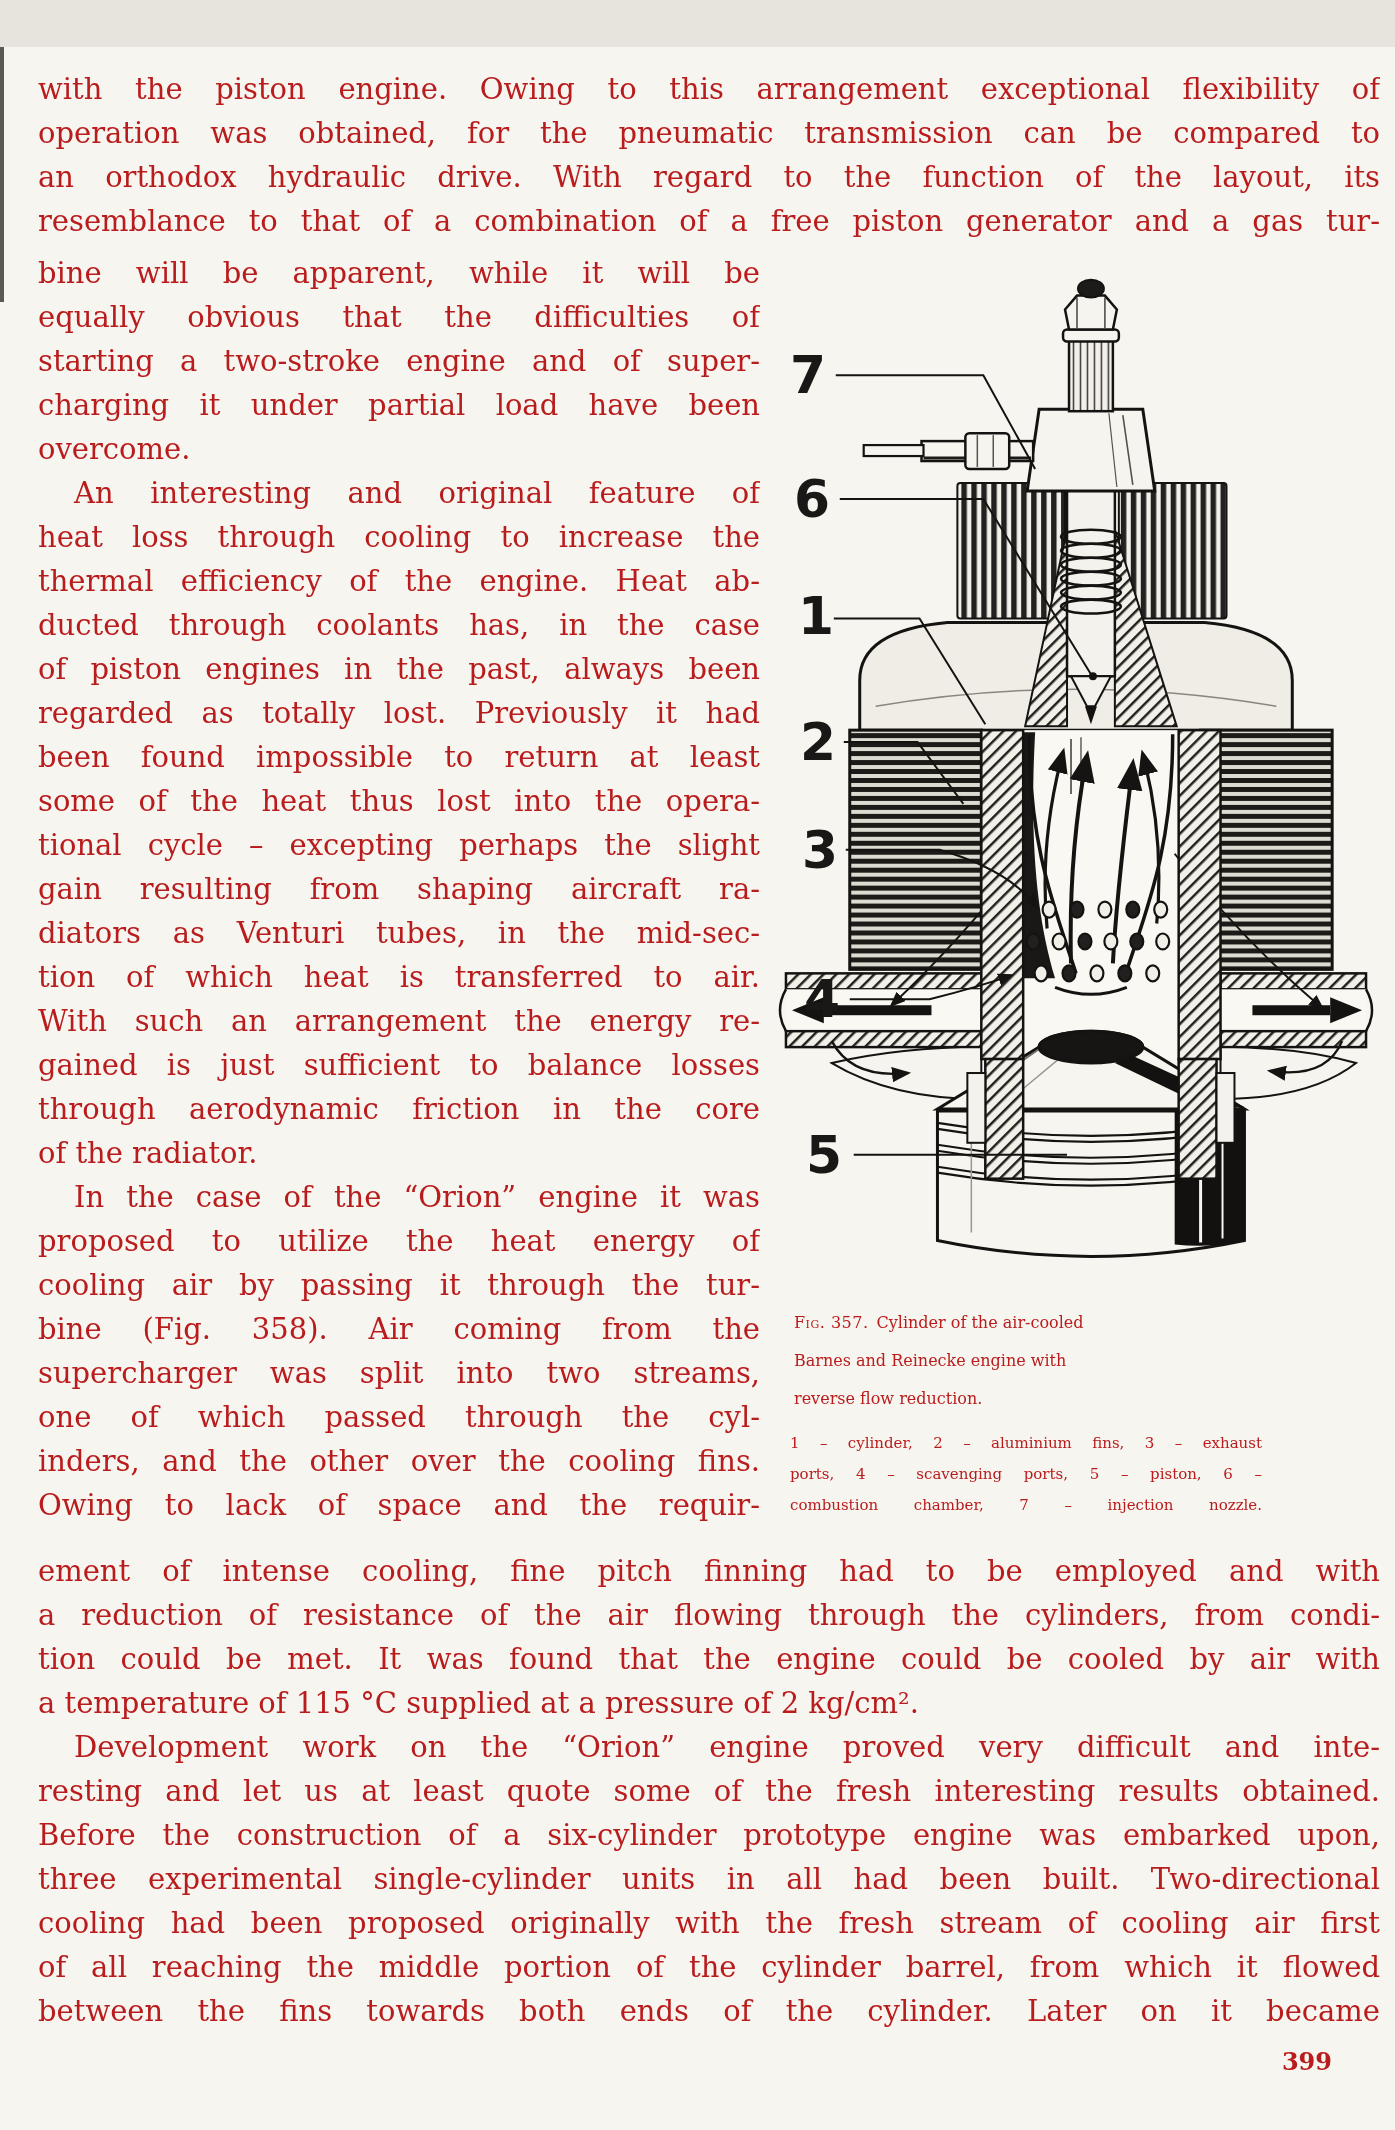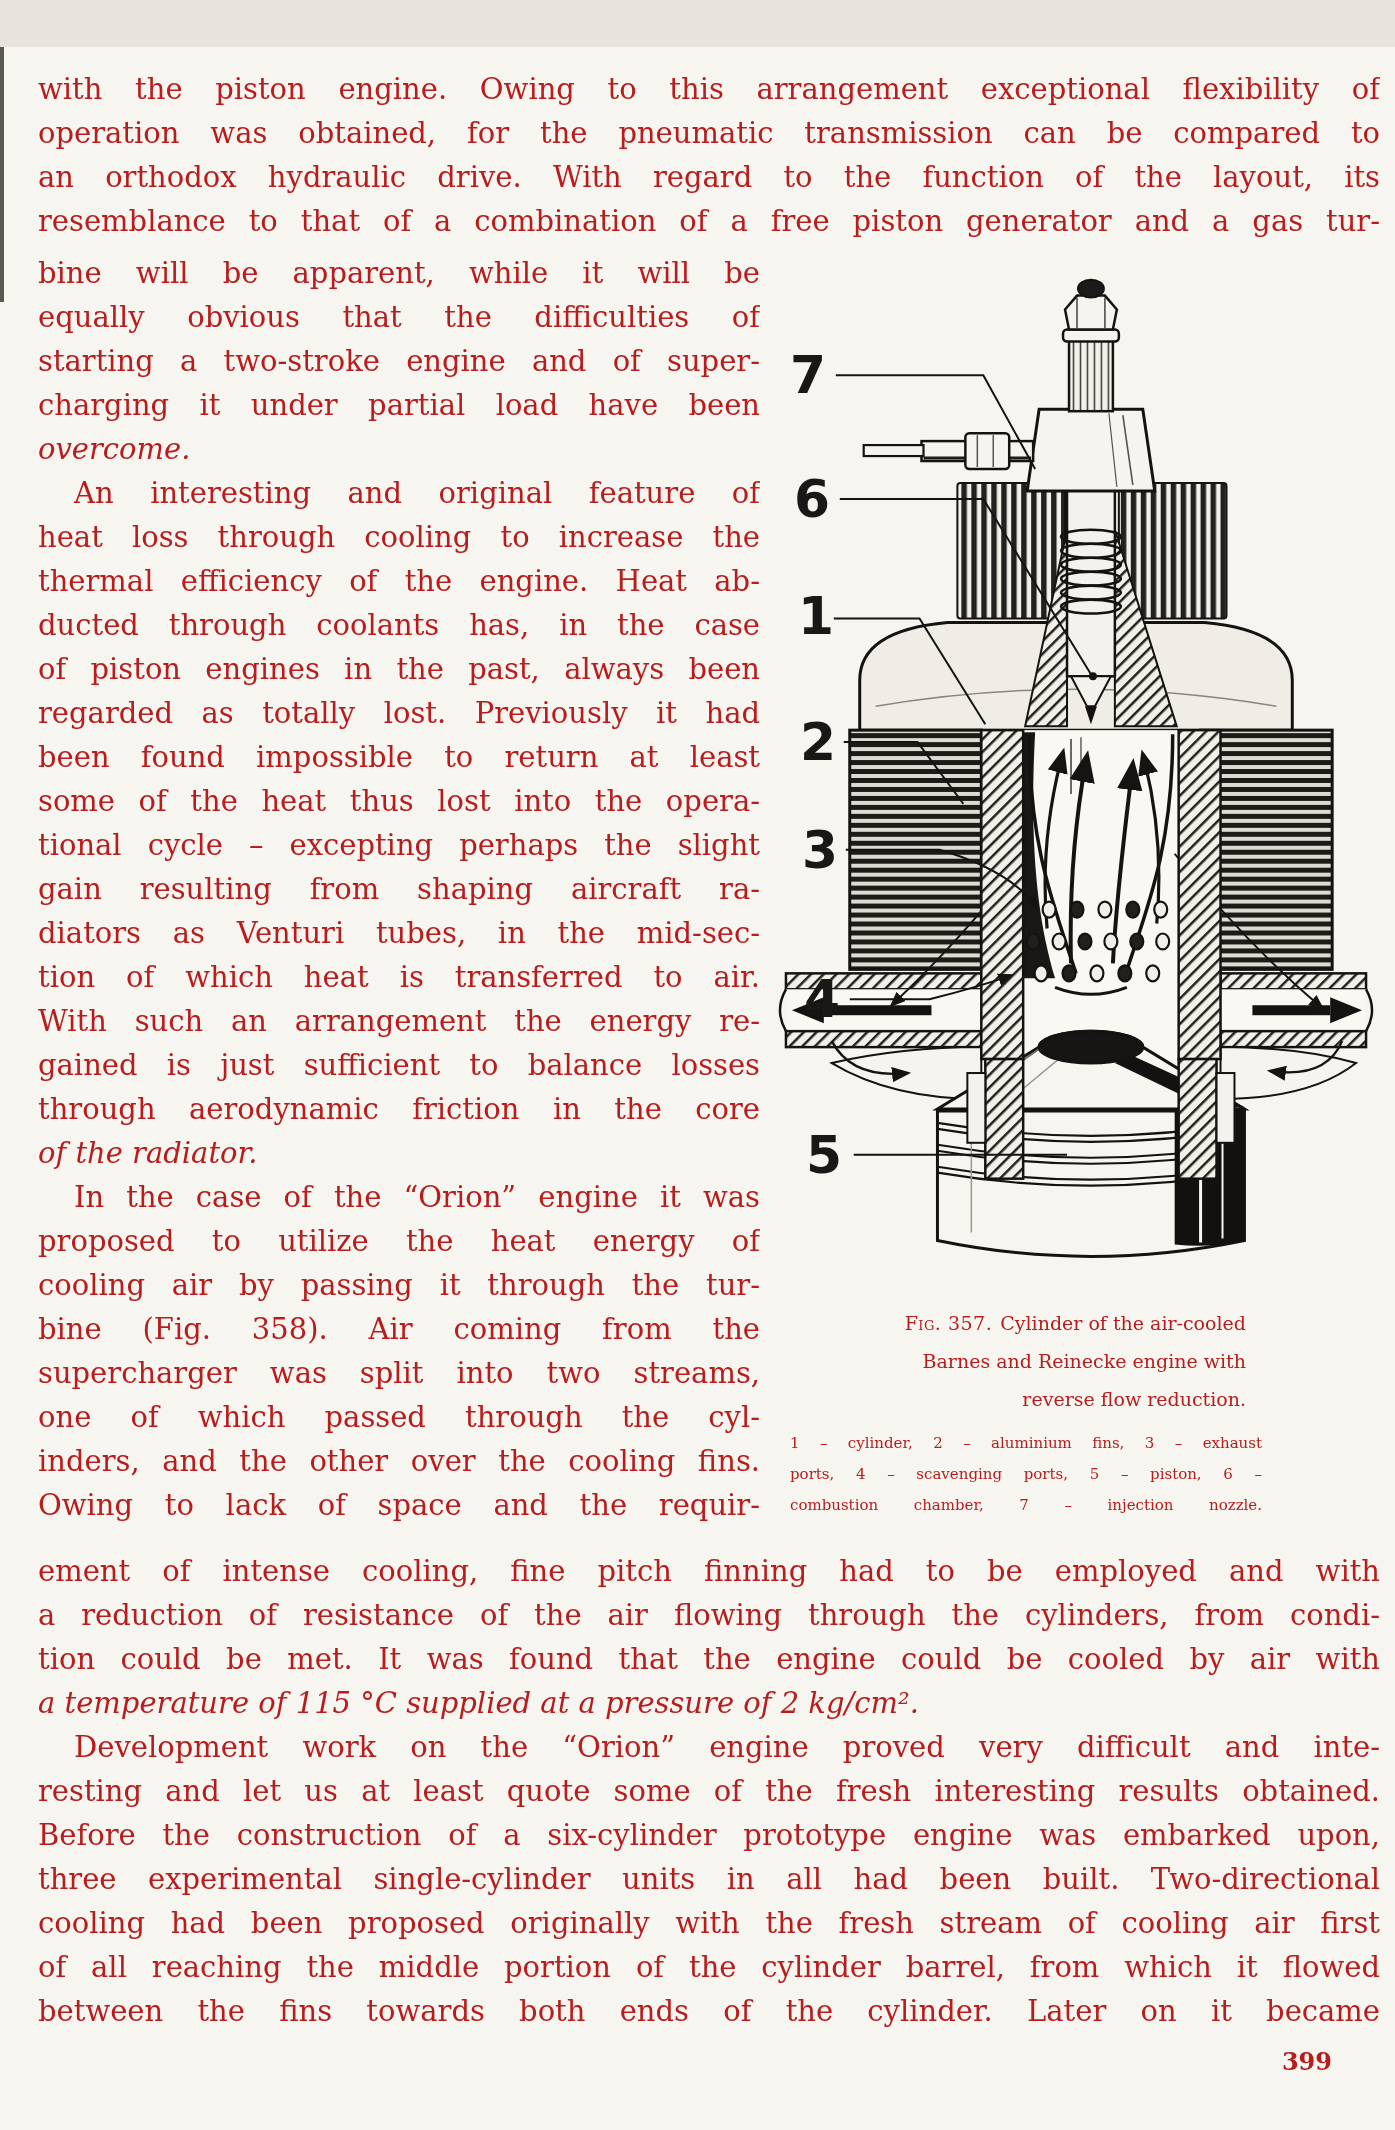--- a/index.html
+++ b/index.html
@@ -12,28 +12,28 @@
     font-family:"DejaVu Serif","Liberation Serif",serif;
     color:#b91c1c;
     overflow:hidden;
     margin-top:47px;
   }
   .artifact{position:absolute;left:0;top:0;width:4px;height:255px;background:#403d36;opacity:.85;}
   .ln{
     font-size:29px;line-height:44px;height:44px;overflow:hidden;
     text-align:justify;text-align-last:justify;
   }
-  .ln.last{text-align:left;text-align-last:auto;font-style:italic;}
+  .ln.last{text-align:left;text-align-last:auto;}
   .ln.indent{text-indent:36px;}
   .cols{display:flex;margin-top:8px;}
   .leftcol{width:722px;}
   .rightcol{width:608px;margin-left:12px;}
   .figure-svg{display:block;margin-top:24px;}
-  .caption{width:452px;margin:26px 0 0 22px;text-align:right;
-    font-size:19px;line-height:38px;white-space:nowrap;}
+  .caption{width:452px;margin:26px 0 0 22px;text-align:left;
+    font-size:16px;line-height:38px;white-space:nowrap;}
   .cap-label{font-variant:small-caps;letter-spacing:.5px;margin-right:8px;}
   .legend{width:472px;margin:10px 0 0 18px;}
   .legend .lg{font-size:15px;line-height:31px;height:31px;overflow:hidden;
     text-align:justify;text-align-last:justify;}
   .bottom{margin-top:22px;}
   .pageno-row{margin-top:14px;text-align:right;padding-right:48px;}
   .pageno{font-size:24px;font-weight:bold;}
   .callout{font-family:"DejaVu Sans","Liberation Sans",sans-serif;font-weight:bold;font-size:52px;fill:#1a1816;}
 </style>
 </head>

